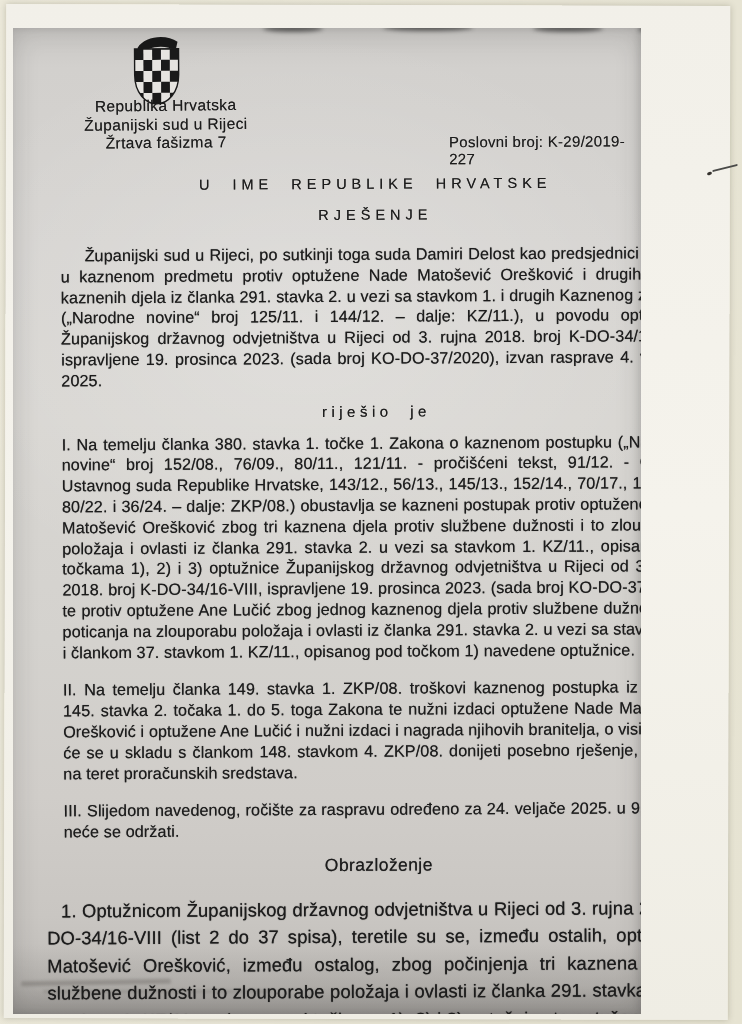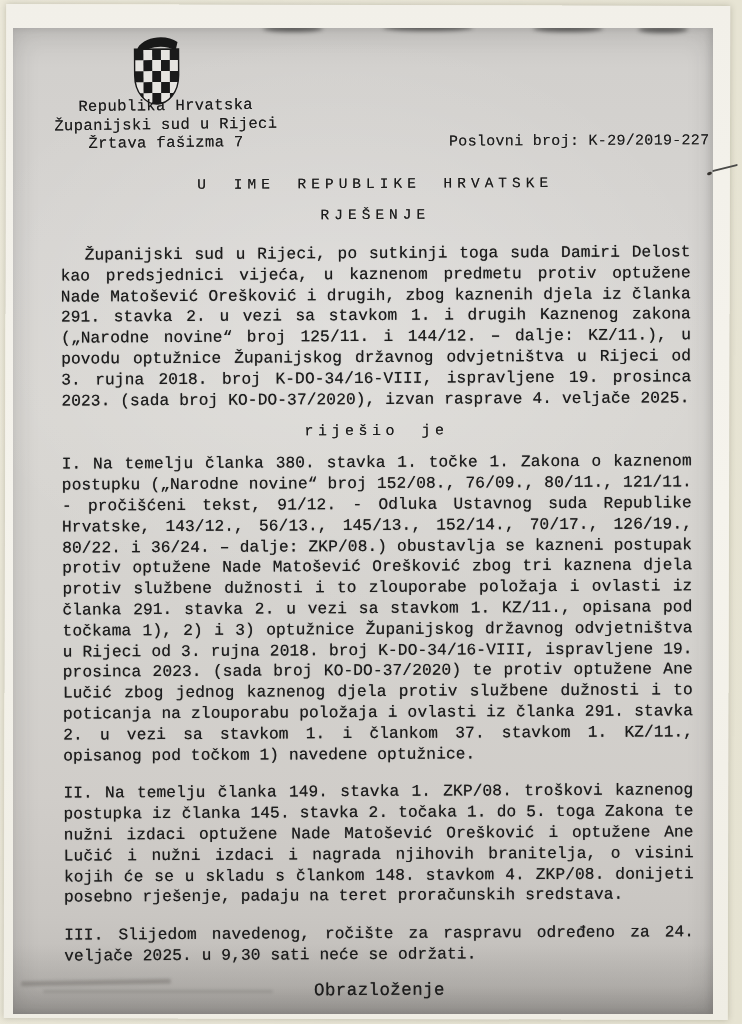--- a/index.html
+++ b/index.html
@@ -23,28 +23,27 @@
     width: 724px;
     height: 1014px;
     background: linear-gradient(180deg, #f2f0e9 0%, #f5f3ec 50%, #efede4 100%);
     transform: rotate(0.15deg);
     box-shadow: 0 0 6px rgba(60,55,35,0.25);
   }
   .document-page {
     position: absolute;
     left: 13px;
     top: 28px;
-    width: 700px;
+    width: 628px;
     height: 986px;
     overflow: hidden;
     background:
       radial-gradient(ellipse 560px 420px at 46% 30%, rgba(255,255,255,0.22), rgba(255,255,255,0) 70%),
       linear-gradient(180deg, #c9c7c4 0%, #d2d0cd 4%, #d6d4d1 22%, #d8d6d2 40%, #d4d2ce 62%, #d0cdc9 78%, #c9c6c2 90%, #bfbcb8 97%, #b7b4b0 100%);
     box-shadow: inset 0 0 26px rgba(40,40,40,0.18), inset -3px 0 6px rgba(40,40,40,0.12);
-    font-family: Liberation Mono, monospace;
   }
   .page-content {
     position: absolute;
     inset: 0;
     transform: rotate(-0.3deg);
     transform-origin: 50% 50%;
     color: #1c1c1c;
   }
   .coat-of-arms {
     position: absolute;

